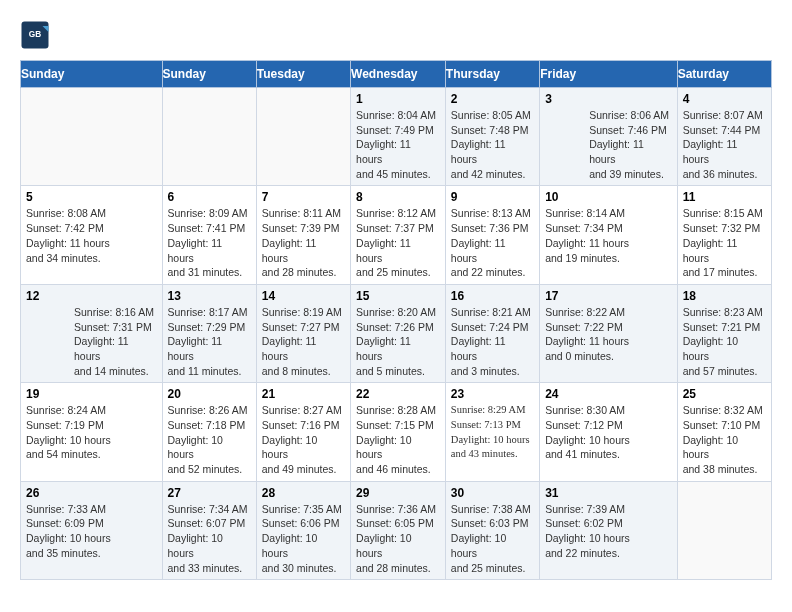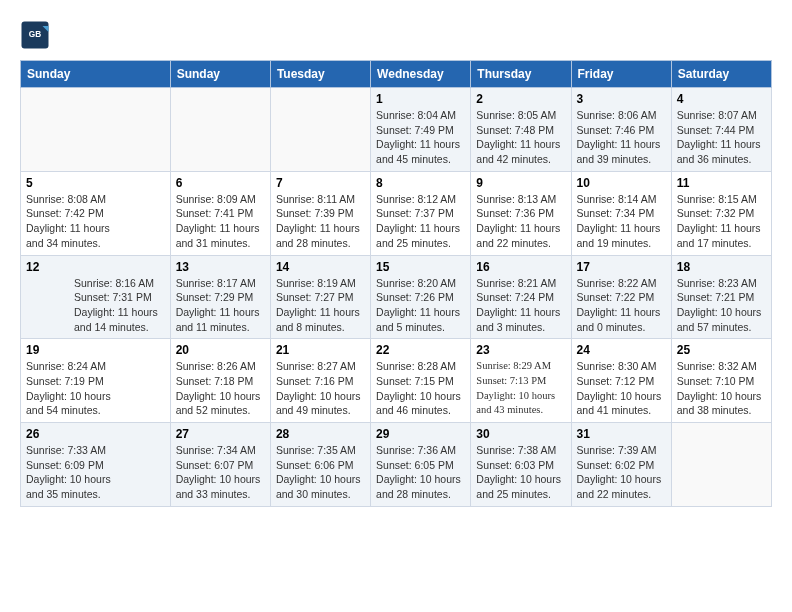--- a/index.html
+++ b/index.html
@@ -53,21 +53,21 @@
     table {
       width: 100%;
       border-collapse: collapse;
       font-size: 11px;
     }
     thead tr {
       background: #2566b0;
       color: #fff;
     }
     thead th {
-      padding: 6px 6px;
+      padding: 6px 0;
       text-align: left;
       font-weight: bold;
       font-size: 12px;
       border: 1px solid #b0c4de;
     }
     tbody tr {
       vertical-align: top;
     }
     tbody td {
       border: 1px solid #d0d8e4;
@@ -145,21 +145,21 @@
           </td>
           <td>
             <span class="day-num">2</span>
             <div class="day-info" style="white-space: pre-line;">Sunrise: 8:05 AM
 Sunset: 7:48 PM
 Daylight: 11 hours
 and 42 minutes.</div>
           </td>
           <td>
             <span class="day-num">3</span>
-            <div class="day-info" style="white-space: pre-line;">Sunrise: 8:06 AM
+            <div class="day-info" style="white-space: pre-line; margin-left: 44px;">Sunrise: 8:06 AM
 Sunset: 7:46 PM
 Daylight: 11 hours
 and 39 minutes.</div>
           </td>
           <td>
             <span class="day-num">4</span>
             <div class="day-info" style="white-space: pre-line;">Sunrise: 8:07 AM
 Sunset: 7:44 PM
 Daylight: 11 hours
 and 36 minutes.</div>

